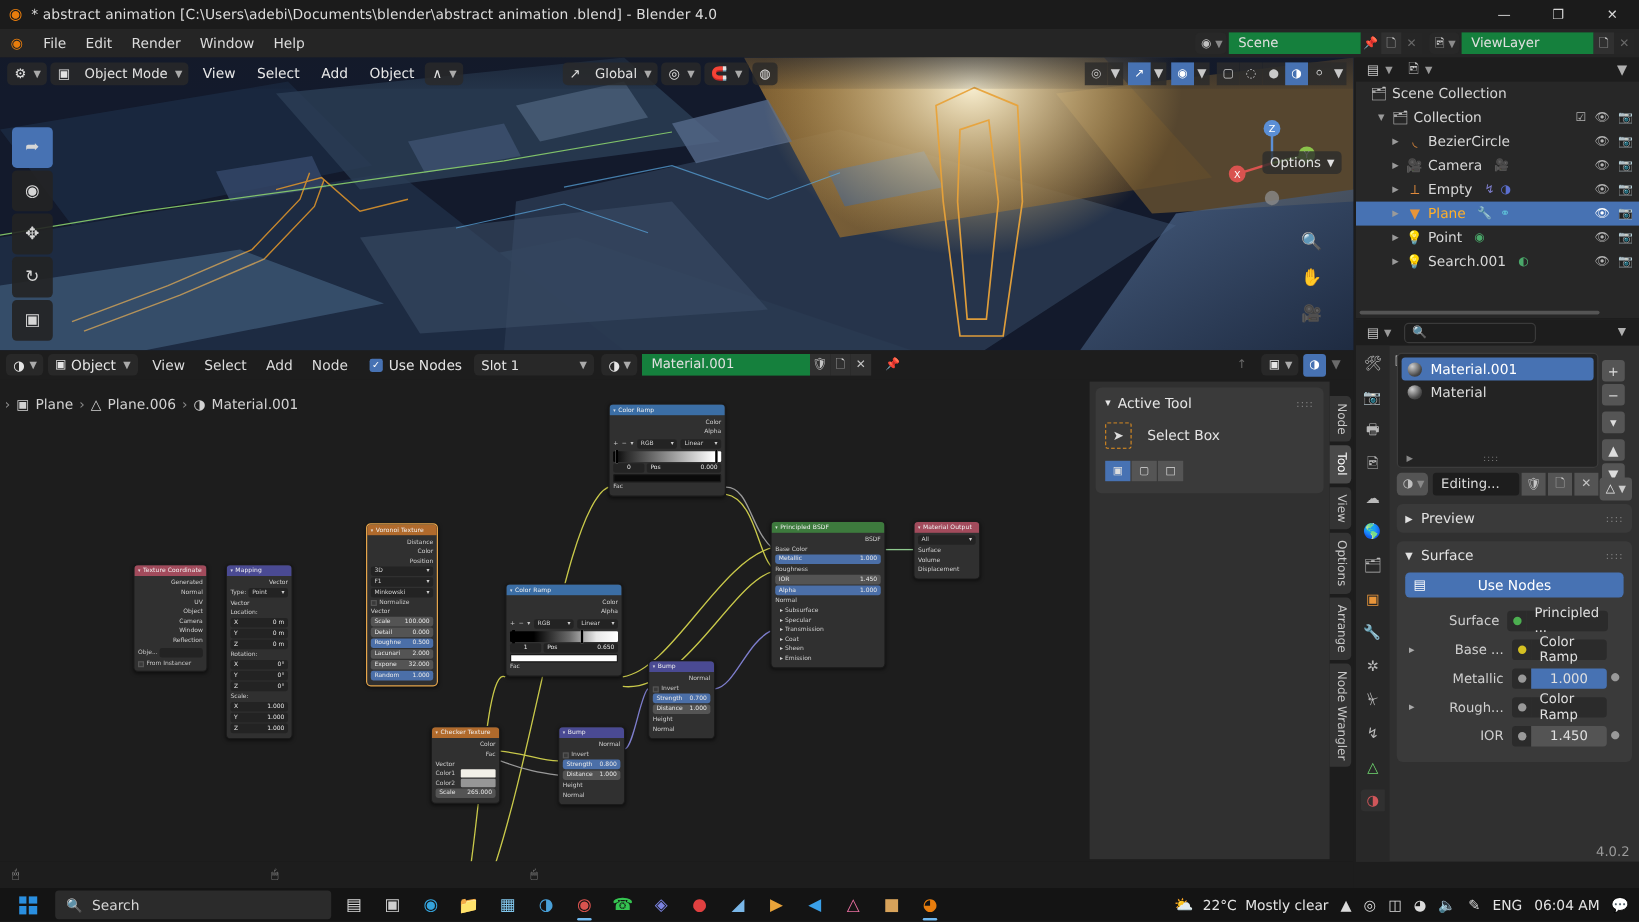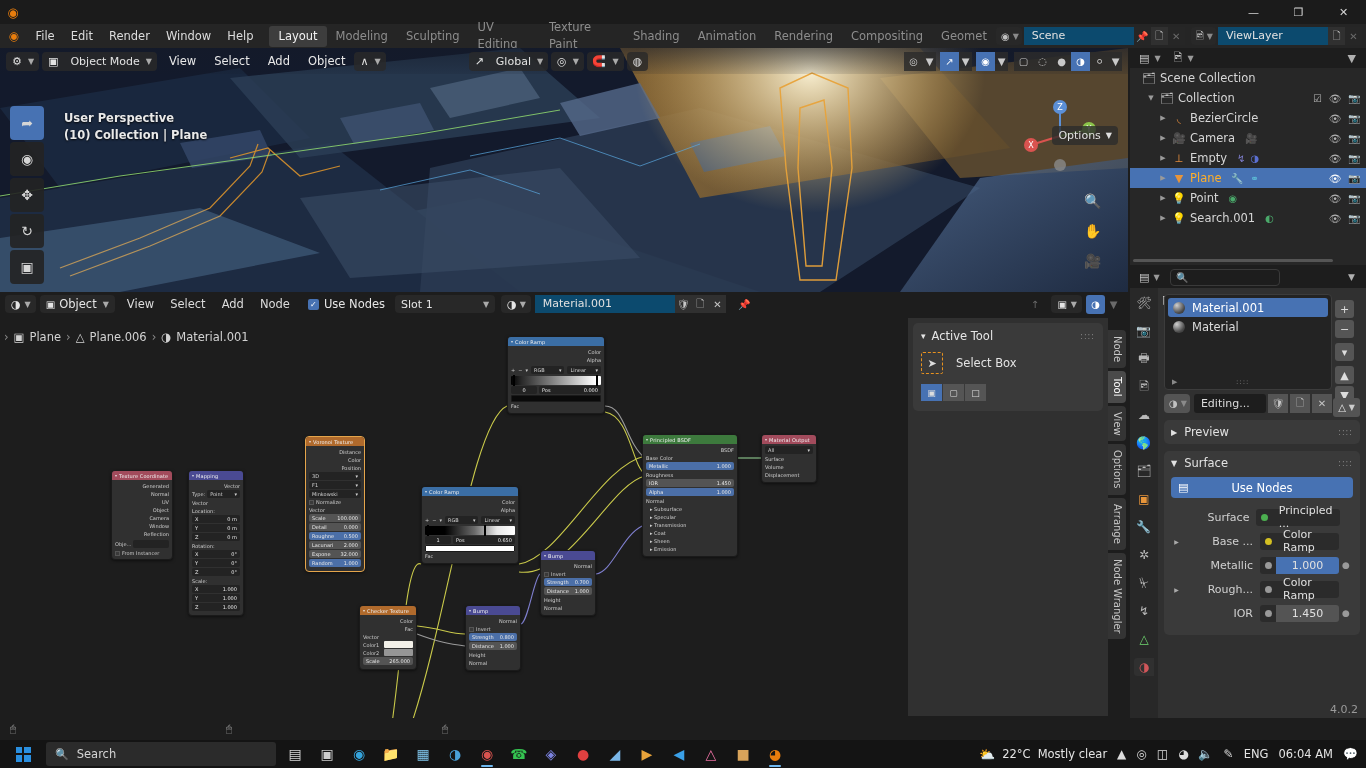--- a/index.html
+++ b/index.html
@@ -37,21 +37,21 @@
   .ws-tab { padding: 2px 9px; color: #8d8d8d; font-size: 11.5px; border-radius: 3px; line-height: 17px; }
   .ws-tab.active { background: #3d3d3d; color: #f2f2f2; }
   .scene-block { margin-left: auto; display: flex; align-items: center; padding-right: 4px; }
   .pill {
     display: flex; align-items: center; background: #282828; border-radius: 4px;
     height: 18px; margin-right: 2px;
   }
   .pill .ic { padding: 0 3px 0 5px; color: #c0c0c0; font-size: 10px; }
   .pill .cv { color: #8a8a8a; font-size: 8px; padding-right: 3px; }
   .field {
-    background: #0c4a6e; color: #e0e0e0; font-size: 11px; height: 18px;
+    background: #15803d; color: #e0e0e0; font-size: 11px; height: 18px;
     line-height: 18px; padding: 0 8px; min-width: 110px;
   }
   .sqbtn {
     width: 17px; height: 18px; display: flex; align-items: center; justify-content: center;
     background: #303030; color: #c6c6c6; font-size: 10px;
   }
   .sqbtn.dim { color: #6a6a6a; background: #262626; }
 
   
   .viewport {
@@ -226,46 +226,35 @@
   .tray { margin-left: auto; display: flex; align-items: center; gap: 10px; padding-right: 8px; color: #e4e4e4; font-size: 11.5px; }
   .tray .ic { font-size: 12px; color: #dcdcdc; }
 </style>
 </head>
 <body>
 
 <div id="app">
 
   <div class="titlebar">
     <div class="tb-icon">◉</div>
+    <div class="tb-text">* abstract animation  [C:\Users\adebi\Documents\blender\abstract animation .blend] - Blender 4.0</div>
     <div class="tb-btns">
       <div>—</div>
       <div>❐</div>
       <div>✕</div>
     </div>
   </div>
 
   <div class="menubar">
     <div class="blender-logo">◉</div>
     <div class="menu-item">File</div>
     <div class="menu-item">Edit</div>
     <div class="menu-item">Render</div>
     <div class="menu-item">Window</div>
     <div class="menu-item">Help</div>
-    <div class="ws-tabs">
-      <div class="ws-tab active">Layout</div>
-      <div class="ws-tab">Modeling</div>
-      <div class="ws-tab">Sculpting</div>
-      <div class="ws-tab">UV Editing</div>
-      <div class="ws-tab">Texture Paint</div>
-      <div class="ws-tab">Shading</div>
-      <div class="ws-tab">Animation</div>
-      <div class="ws-tab">Rendering</div>
-      <div class="ws-tab">Compositing</div>
-      <div class="ws-tab">Geomet</div>
-    </div>
     <div class="scene-block">
       <div class="pill">
         <span class="ic">◉</span>
         <span class="cv">▼</span>
       </div>
       <div class="field">Scene</div>
       <div class="sqbtn dim">📌</div>
       <div class="sqbtn">🗋</div>
       <div class="sqbtn dim">✕</div>
       <div style="width:6px"></div>
@@ -331,24 +320,20 @@
       </g>
       <g stroke="#5aa8e0" stroke-width="1" fill="none" opacity=".7">
         <path d="M470,108 L560,90 L640,118 L700,96"></path>
         <path d="M380,142 L470,122 L540,146"></path>
       </g>
       <g fill="#7fb2e0" opacity=".25">
         <polygon points="0,190 200,160 320,205 120,244 0,244"></polygon>
       </g>
     </svg>
 
-    <div class="vp-textinfo">
-      <div>User Perspective</div>
-      <div>(10) Collection | Plane</div>
-    </div>
 
     <div class="vp-toolbar">
       <div class="vp-tool sel">➦</div>
       <div class="vp-tool">◉</div>
       <div class="vp-tool">✥</div>
       <div class="vp-tool">↻</div>
       <div class="vp-tool">▣</div>
     </div>
 
     <svg class="gizmo" viewBox="0 0 80 80">

